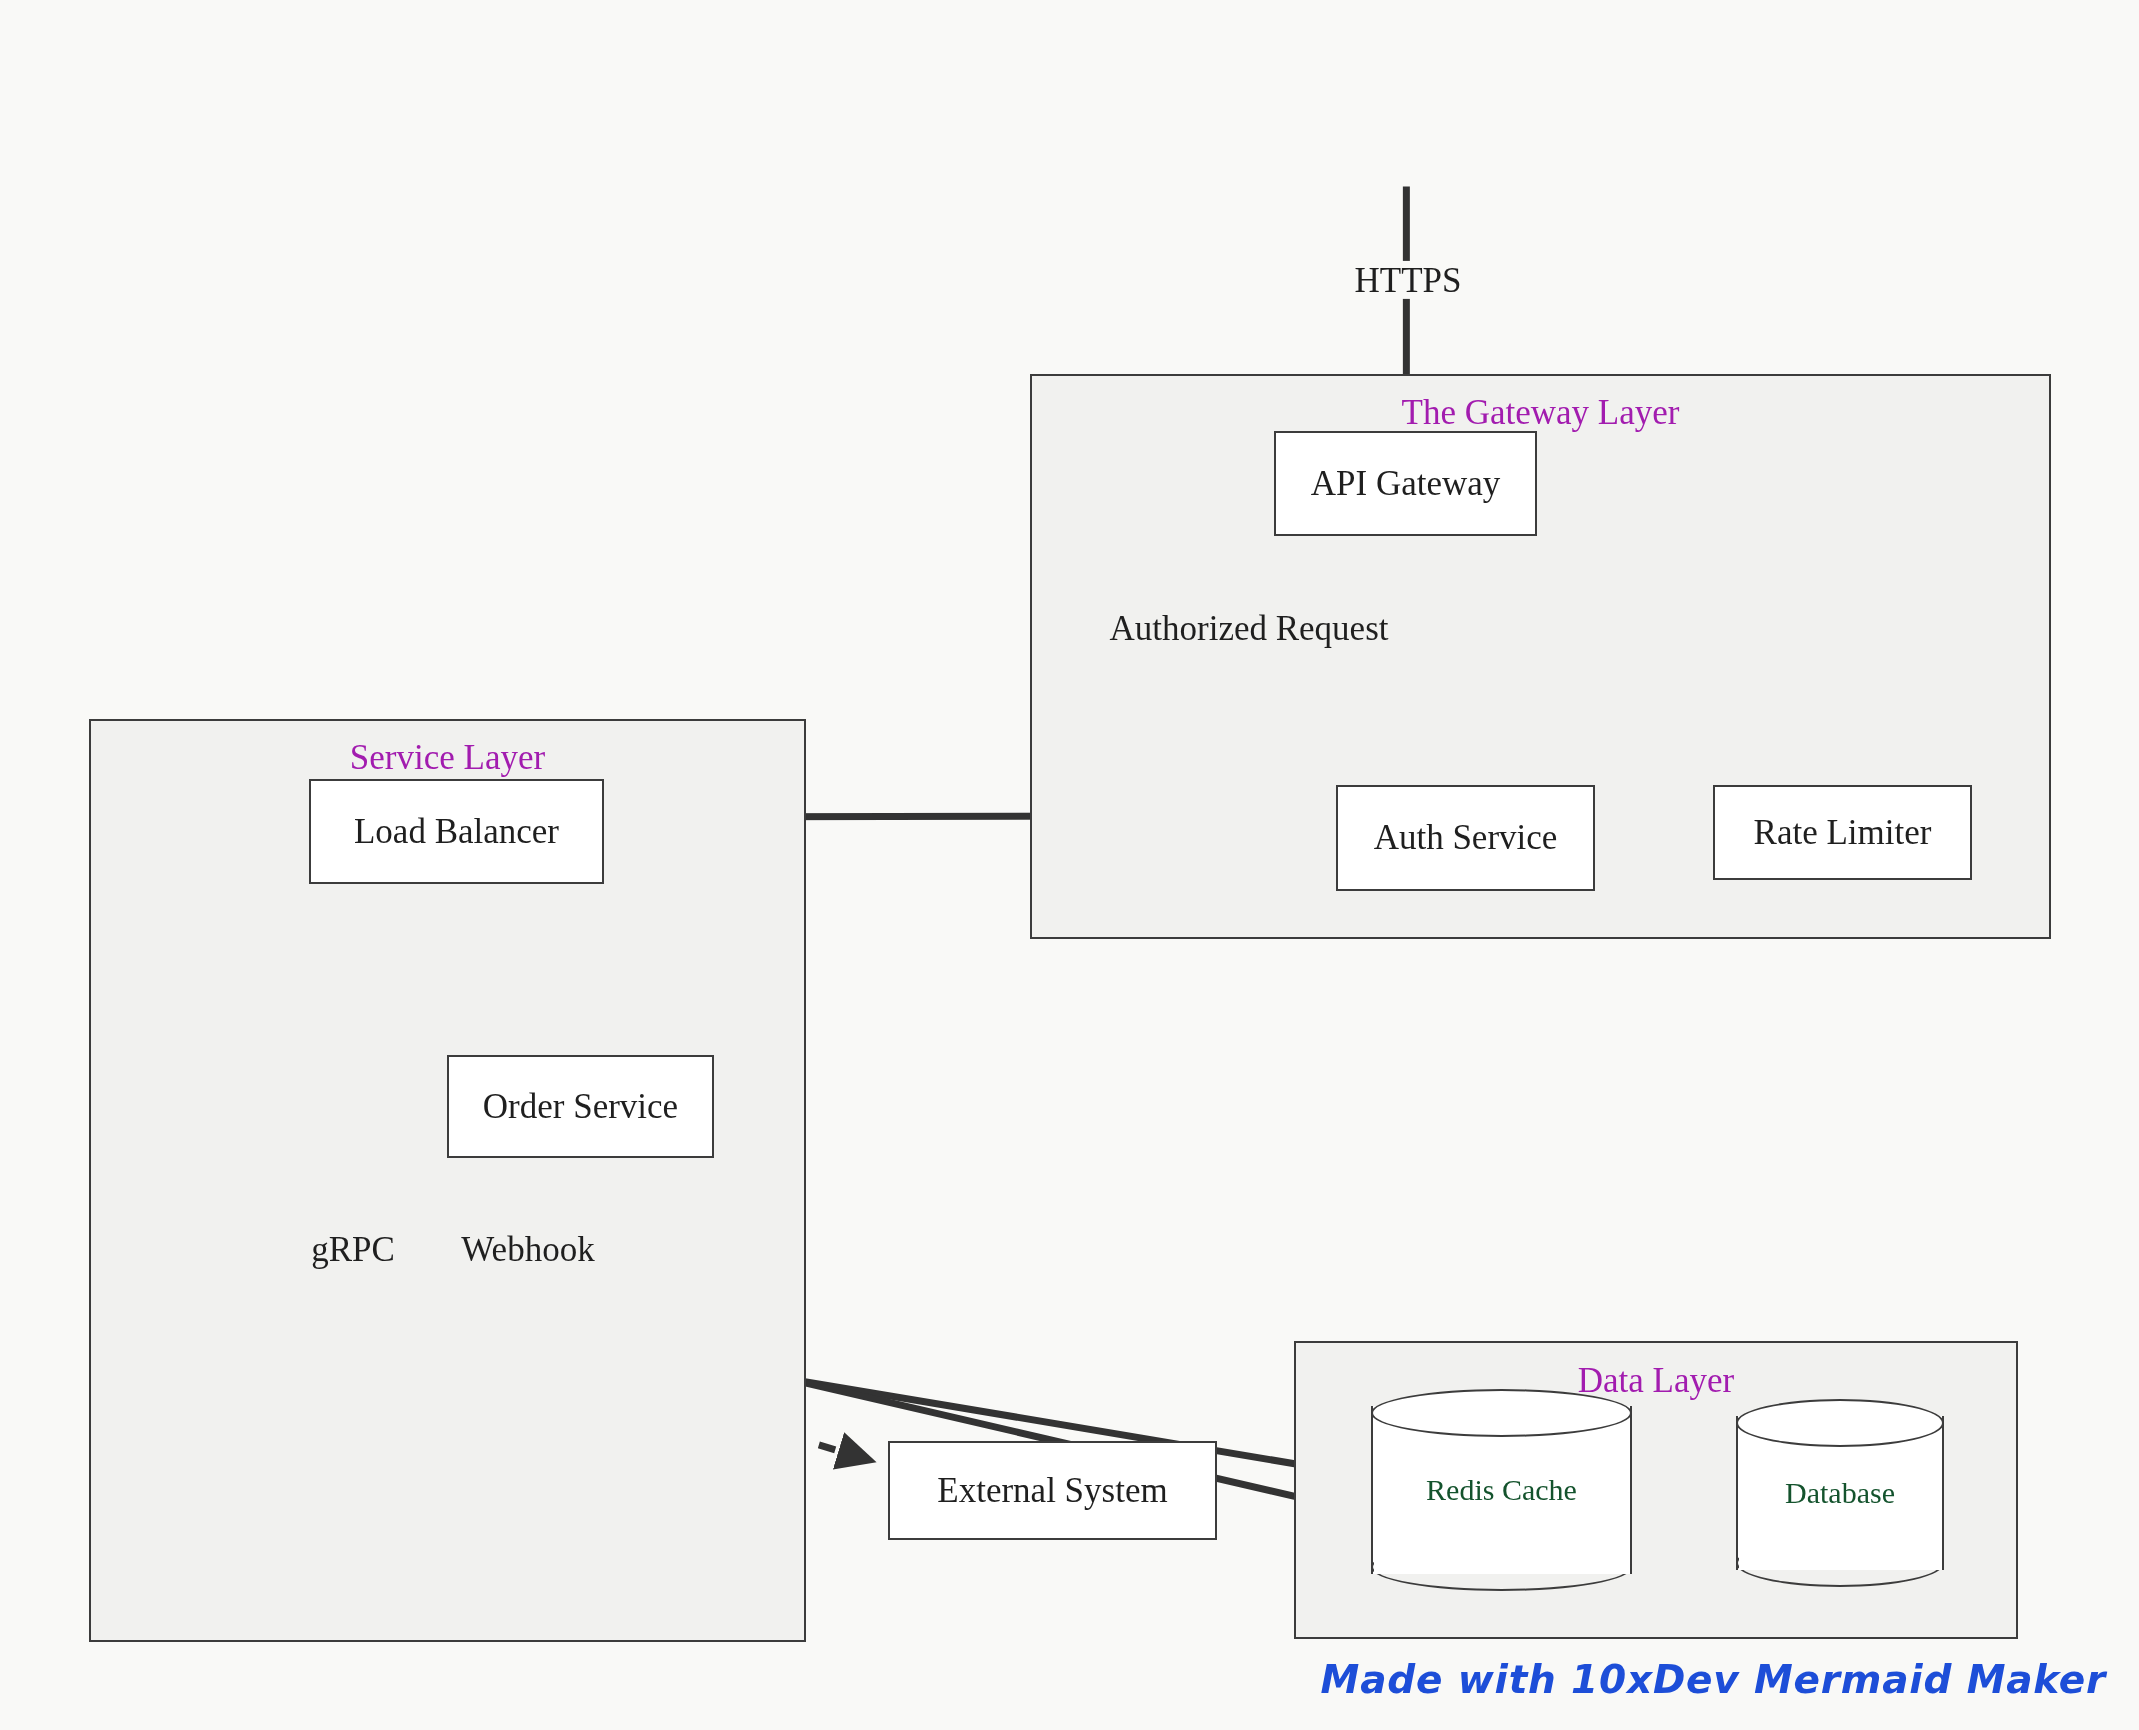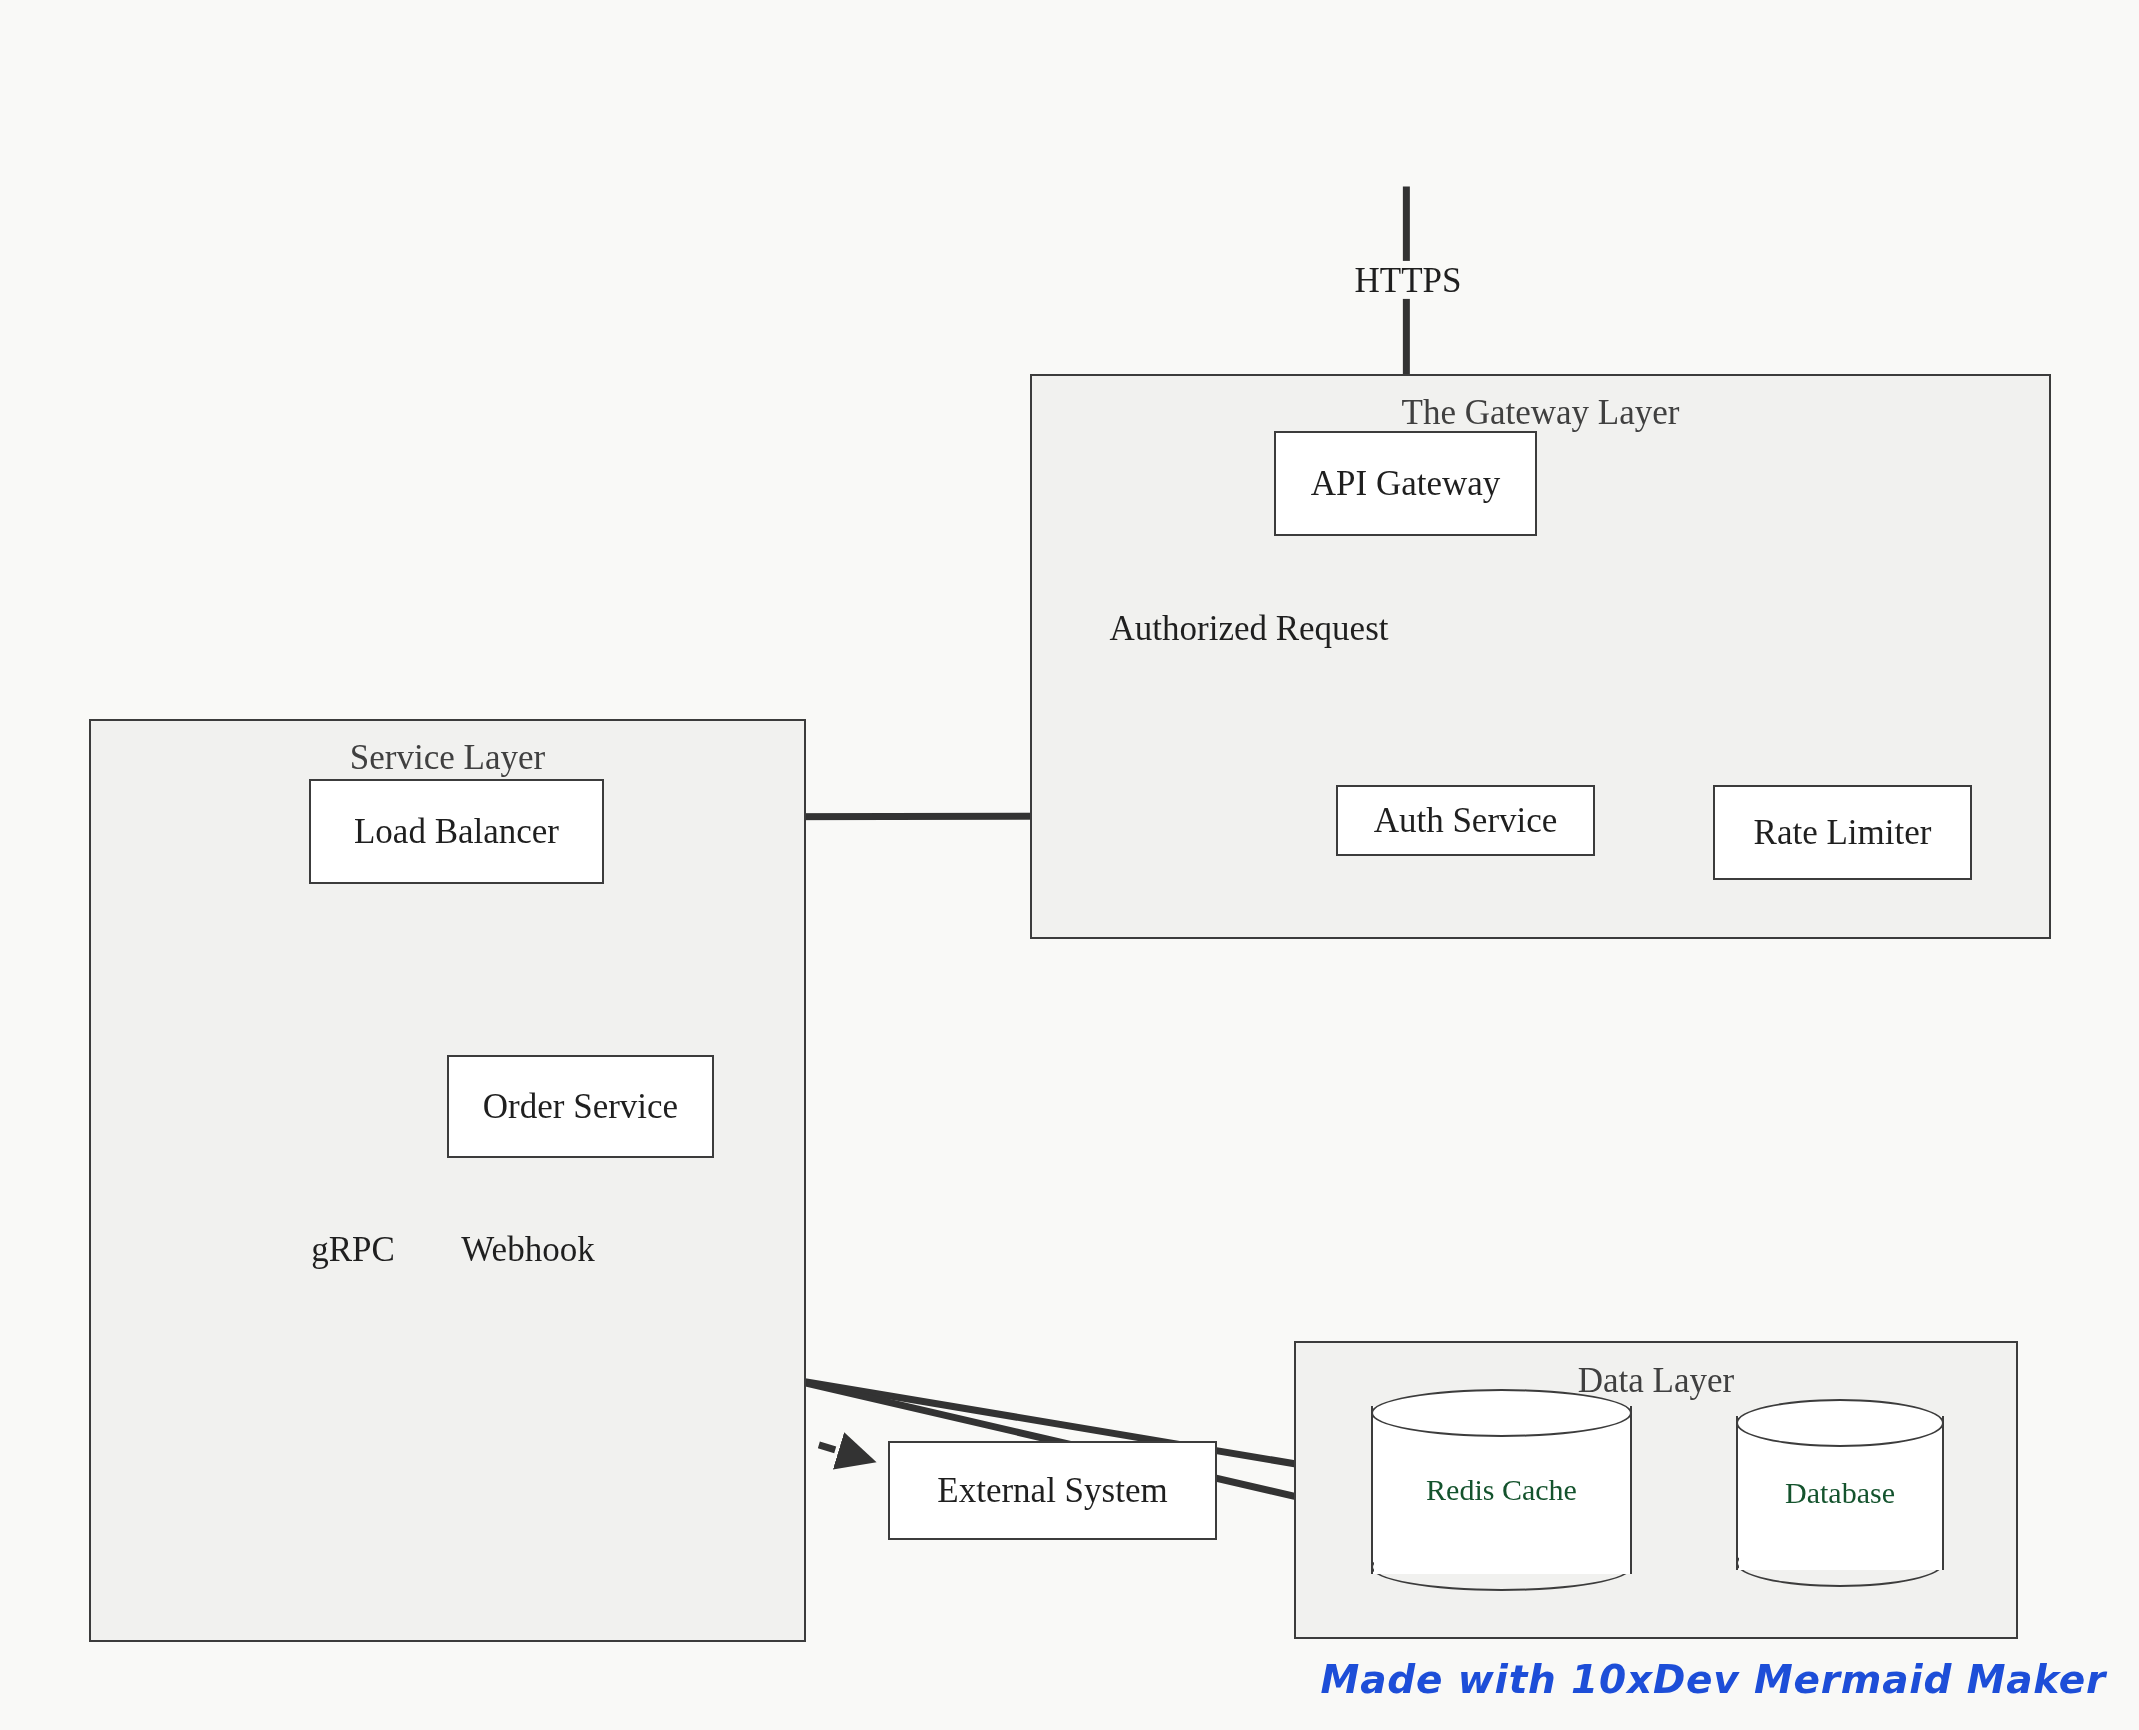--- a/index.html
+++ b/index.html
@@ -32,21 +32,21 @@
     box-sizing: border-box;
     background: #f1f1ef;
     border: 2.3px solid #3c3c3c;
   }
   .subgraph-title {
     position: absolute;
     left: 0;
     right: 0;
     text-align: center;
     font-size: 35px;
-    color: #404040;
+    color: #a21caf;
     line-height: 1;
     white-space: nowrap;
   }
   
   .node {
     position: absolute;
     box-sizing: border-box;
     background: #ffffff;
     border: 2.5px solid #3c3c3c;
     display: flex;
@@ -180,21 +180,21 @@
 
   <div class="subgraph" style="left:1294px; top:1341px; width:724px; height:298px;">
     <div class="subgraph-title" style="top:20px;">Data Layer</div>
   </div>
 
 
   <div class="node" style="left:1274px; top:431px; width:263px; height:105px;">
     <span>API Gateway</span>
   </div>
 
-  <div class="node" style="left:1336px; top:785px; width:259px; height:71px;">
+  <div class="node" style="left:1336px; top:785px; width:259px; height:106px;">
     <span>Auth Service</span>
   </div>
 
   <div class="node" style="left:1713px; top:785px; width:259px; height:95px;">
     <span>Rate Limiter</span>
   </div>
 
   <div class="node" style="left:309px; top:779px; width:295px; height:105px;">
     <span>Load Balancer</span>
   </div>

